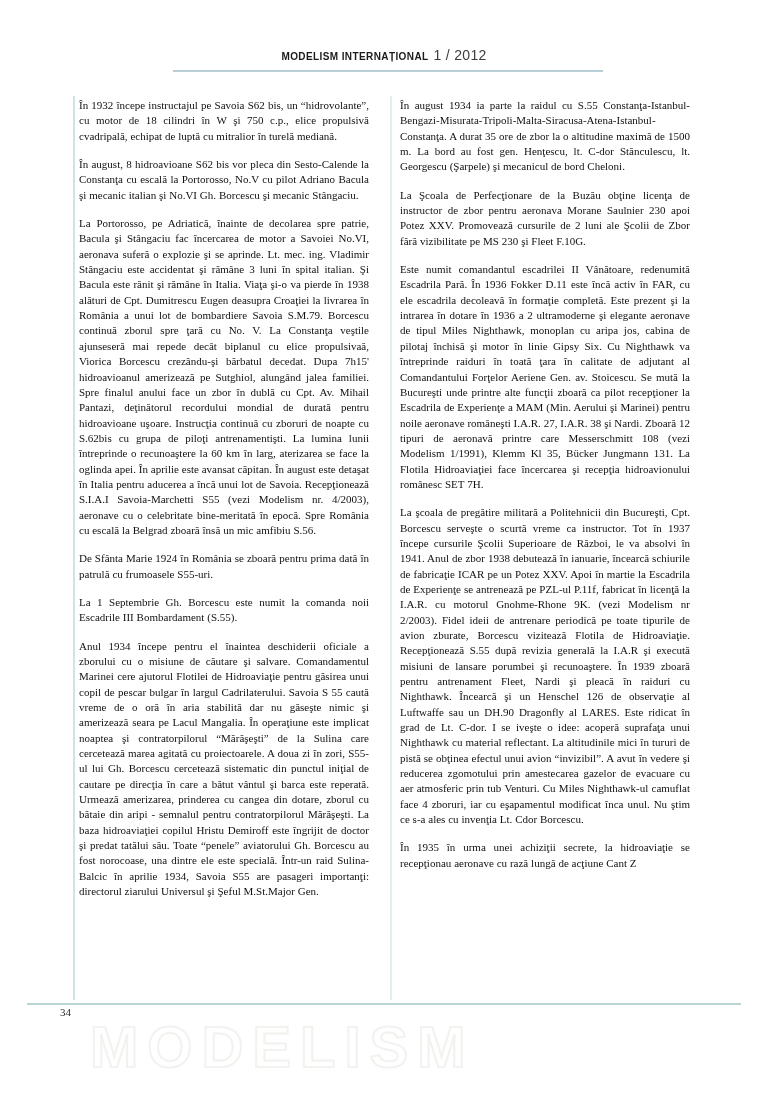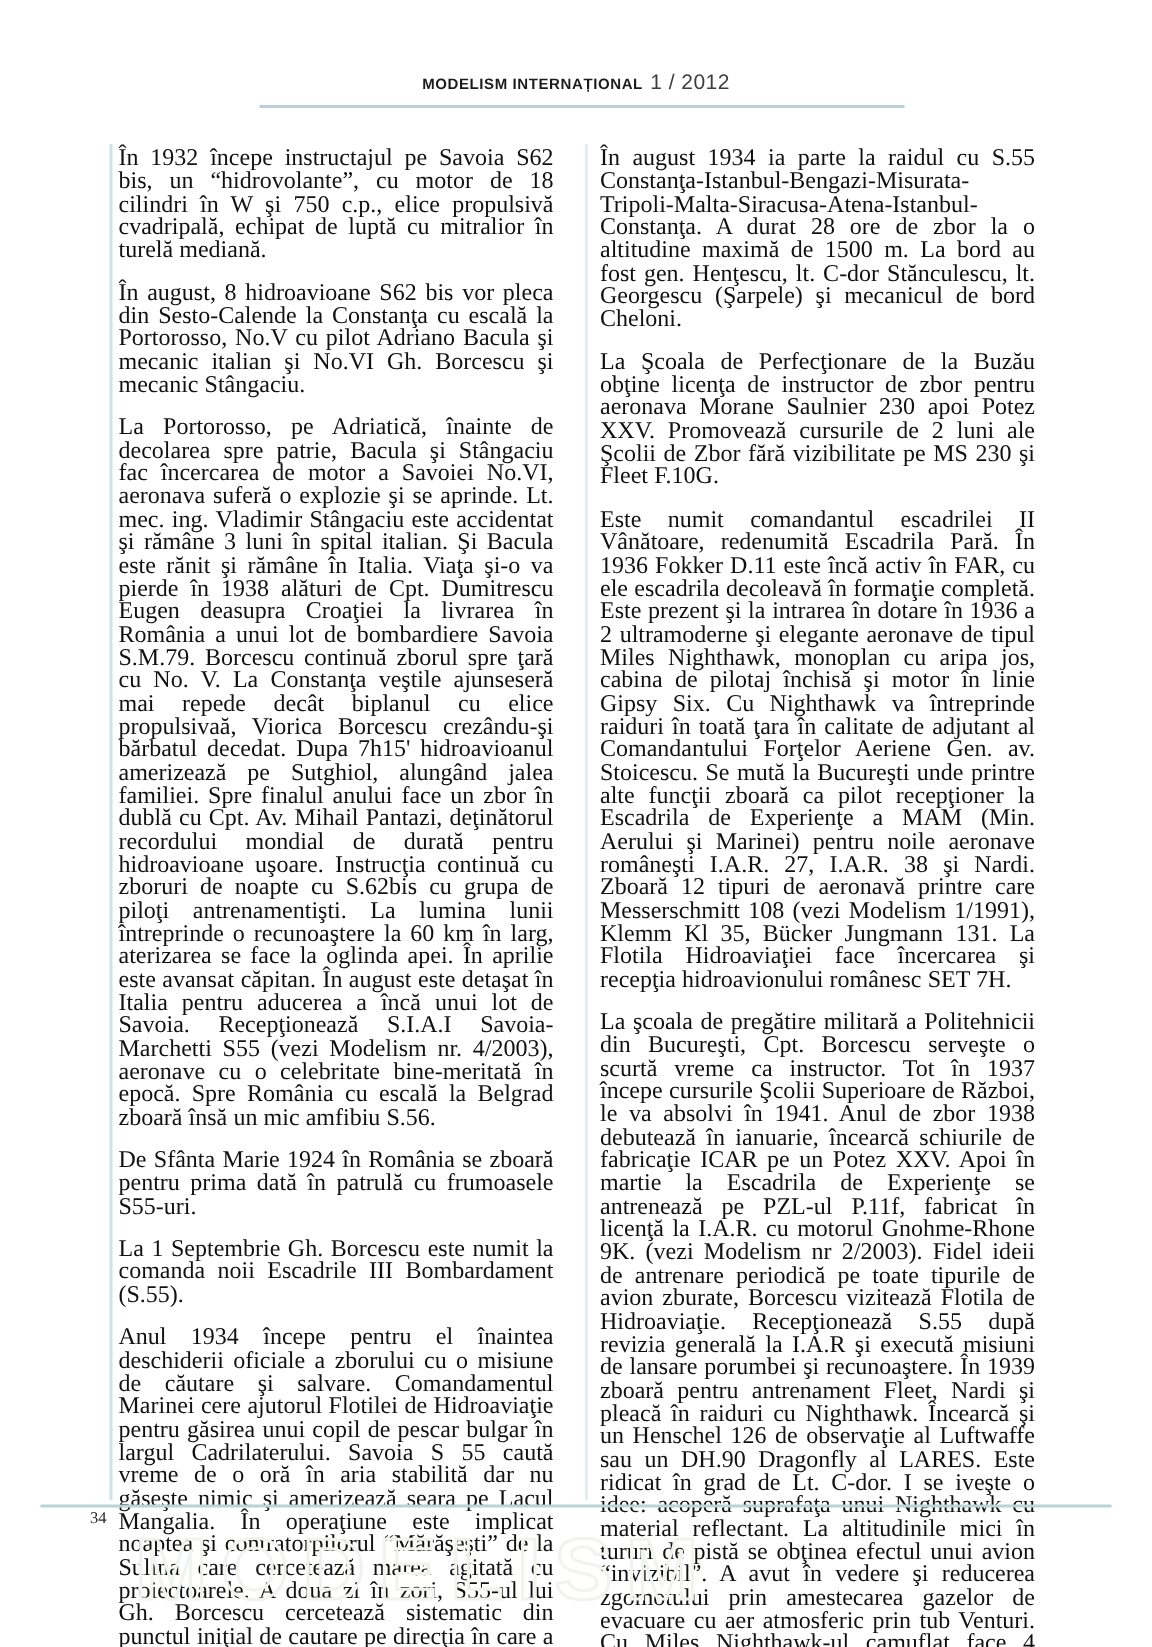--- a/index.html
+++ b/index.html
@@ -85,21 +85,21 @@
     height: 900px;
     display: flex;
     gap: 31px;
   }
   .col {
     width: 290px;
     flex: 0 0 290px;
   }
   .col p {
     margin: 0 0 13px 0;
-    font-size: 16px;
+    font-size: 11px;
     line-height: 15.35px;
     text-align: justify;
     text-justify: inter-word;
     color: #111111;
     hyphens: none;
     word-spacing: 0.1px;
   }
   .col p:last-child { margin-bottom: 0; }
   
   .page-number {
@@ -146,21 +146,21 @@
   <div class="columns">
     <div class="col">
       <p>În 1932 începe instructajul pe Savoia S62 bis, un “hidrovolante”, cu motor de 18 cilindri în W şi 750 c.p., elice propulsivă cvadripală, echipat de luptă cu mitralior în turelă mediană.</p>
       <p>În august, 8 hidroavioane S62 bis vor pleca din Sesto-Calende la Constanţa cu escală la Portorosso, No.V cu pilot Adriano Bacula şi mecanic italian şi No.VI Gh. Borcescu şi mecanic Stângaciu.</p>
       <p>La Portorosso, pe Adriatică, înainte de decolarea spre patrie, Bacula şi Stângaciu fac încercarea de motor a Savoiei No.VI, aeronava suferă o explozie şi se aprinde. Lt. mec. ing. Vladimir Stângaciu este accidentat şi rămâne 3 luni în spital italian. Şi Bacula este rănit şi rămâne în Italia. Viaţa şi-o va pierde în 1938 alături de Cpt. Dumitrescu Eugen deasupra Croaţiei la livrarea în România a unui lot de bombardiere Savoia S.M.79. Borcescu continuă zborul spre ţară cu No. V. La Constanţa veştile ajunseseră mai repede decât biplanul cu elice propulsivaă, Viorica Borcescu crezându-şi bărbatul decedat. Dupa 7h15' hidroavioanul amerizează pe Sutghiol, alungând jalea familiei. Spre finalul anului face un zbor în dublă cu Cpt. Av. Mihail Pantazi, deţinătorul recordului mondial de durată pentru hidroavioane uşoare. Instrucţia continuă cu zboruri de noapte cu S.62bis cu grupa de piloţi antrenamentişti. La lumina lunii întreprinde o recunoaştere la 60 km în larg, aterizarea se face la oglinda apei. În aprilie este avansat căpitan. În august este detaşat în Italia pentru aducerea a încă unui lot de Savoia. Recepţionează S.I.A.I Savoia-Marchetti S55 (vezi Modelism nr. 4/2003), aeronave cu o celebritate bine-meritată în epocă. Spre România cu escală la Belgrad zboară însă un mic amfibiu S.56.</p>
       <p>De Sfânta Marie 1924 în România se zboară pentru prima dată în patrulă cu frumoasele S55-uri.</p>
       <p>La 1 Septembrie Gh. Borcescu este numit la comanda noii Escadrile III Bombardament (S.55).</p>
       <p>Anul 1934 începe pentru el înaintea deschiderii oficiale a zborului cu o misiune de căutare şi salvare. Comandamentul Marinei cere ajutorul Flotilei de Hidroaviaţie pentru găsirea unui copil de pescar bulgar în largul Cadrilaterului. Savoia S 55 caută vreme de o oră în aria stabilită dar nu găseşte nimic şi amerizează seara pe Lacul Mangalia. În operaţiune este implicat noaptea şi contratorpilorul “Mărăşeşti” de la Sulina care cercetează marea agitată cu proiectoarele. A doua zi în zori, S55-ul lui Gh. Borcescu cercetează sistematic din punctul iniţial de cautare pe direcţia în care a bătut vântul şi barca este reperată. Urmează amerizarea, prinderea cu cangea din dotare, zborul cu bătaie din aripi - semnalul pentru contratorpilorul Mărăşeşti. La baza hidroaviaţiei copilul Hristu Demiroff este îngrijit de doctor şi predat tatălui său. Toate “penele” aviatorului Gh. Borcescu au fost norocoase, una dintre ele este specială. Într-un raid Sulina- Balcic în aprilie 1934, Savoia S55 are pasageri importanţi: directorul ziarului Universul şi Şeful M.St.Major Gen.</p>
     </div>
     <div class="col">
-      <p>În august 1934 ia parte la raidul cu S.55 Constanţa-Istanbul-Bengazi-Misurata-Tripoli-Malta-Siracusa-Atena-Istanbul-Constanţa. A durat 28 ore de zbor la o altitudine maximă de 1500 m. La bord au fost gen. Henţescu, lt. C-dor Stănculescu, lt. Georgescu (Şarpele) şi mecanicul de bord Cheloni.</p>
+      <p>În august 1934 ia parte la raidul cu S.55 Constanţa-Istanbul-Bengazi-Misurata-Tripoli-Malta-Siracusa-Atena-Istanbul-Constanţa. A durat 35 ore de zbor la o altitudine maximă de 1500 m. La bord au fost gen. Henţescu, lt. C-dor Stănculescu, lt. Georgescu (Şarpele) şi mecanicul de bord Cheloni.</p>
       <p>La Şcoala de Perfecţionare de la Buzău obţine  licenţa de instructor de zbor pentru aeronava Morane Saulnier 230 apoi Potez XXV. Promovează cursurile de 2 luni ale Şcolii de Zbor fără vizibilitate pe MS 230 şi Fleet F.10G.</p>
       <p>Este numit comandantul escadrilei II Vânătoare, redenumită Escadrila Pară. În 1936 Fokker D.11 este încă activ în FAR,  cu ele escadrila decoleavă în formaţie completă. Este prezent şi la intrarea în dotare în 1936 a 2 ultramoderne şi elegante aeronave de tipul Miles Nighthawk, monoplan cu aripa jos, cabina de pilotaj închisă şi motor în linie Gipsy Six. Cu Nighthawk va întreprinde raiduri în toată ţara în calitate de adjutant al Comandantului Forţelor Aeriene Gen. av. Stoicescu. Se mută la Bucureşti unde printre alte funcţii zboară ca pilot recepţioner la Escadrila de Experienţe a MAM (Min. Aerului şi Marinei) pentru noile aeronave româneşti I.A.R. 27, I.A.R. 38 şi Nardi. Zboară 12 tipuri de aeronavă printre care Messerschmitt 108 (vezi Modelism 1/1991), Klemm Kl 35, Bücker Jungmann 131. La Flotila Hidroaviaţiei face încercarea şi recepţia hidroavionului românesc SET 7H.</p>
       <p>La şcoala de pregătire militară a Politehnicii din Bucureşti, Cpt. Borcescu serveşte o scurtă vreme ca instructor. Tot în 1937 începe cursurile Şcolii Superioare de Război, le va absolvi în 1941. Anul de zbor 1938 debutează în ianuarie, încearcă schiurile de fabricaţie ICAR pe un Potez XXV. Apoi în martie la Escadrila de Experienţe se antrenează pe PZL-ul P.11f, fabricat în licenţă la I.A.R. cu motorul Gnohme-Rhone 9K. (vezi Modelism nr 2/2003). Fidel ideii de antrenare periodică pe toate tipurile de avion zburate, Borcescu vizitează Flotila de Hidroaviaţie. Recepţionează S.55 după revizia generală la I.A.R şi execută misiuni de lansare porumbei şi recunoaştere. În 1939 zboară pentru antrenament Fleet, Nardi şi pleacă în raiduri cu Nighthawk. Încearcă şi un Henschel 126 de observaţie al Luftwaffe sau un DH.90 Dragonfly al LARES. Este ridicat în grad de Lt. C-dor. I se iveşte o idee: acoperă suprafaţa unui Nighthawk cu material reflectant. La altitudinile mici în tururi de pistă se  obţinea efectul unui avion “invizibil”. A avut în vedere şi reducerea zgomotului prin amestecarea gazelor de evacuare cu aer atmosferic prin tub Venturi. Cu Miles Nighthawk-ul camuflat face 4 zboruri, iar cu eşapamentul modificat înca unul. Nu ştim ce s-a ales cu invenţia Lt. Cdor Borcescu.</p>
       <p>În 1935 în urma unei achiziţii secrete, la hidroaviaţie se recepţionau aeronave cu rază lungă de acţiune Cant Z</p>
     </div>
   </div>
 
   <div class="footer-rule"></div>
   <div class="page-number">34</div>
   <div class="watermark">MODELISM</div>

